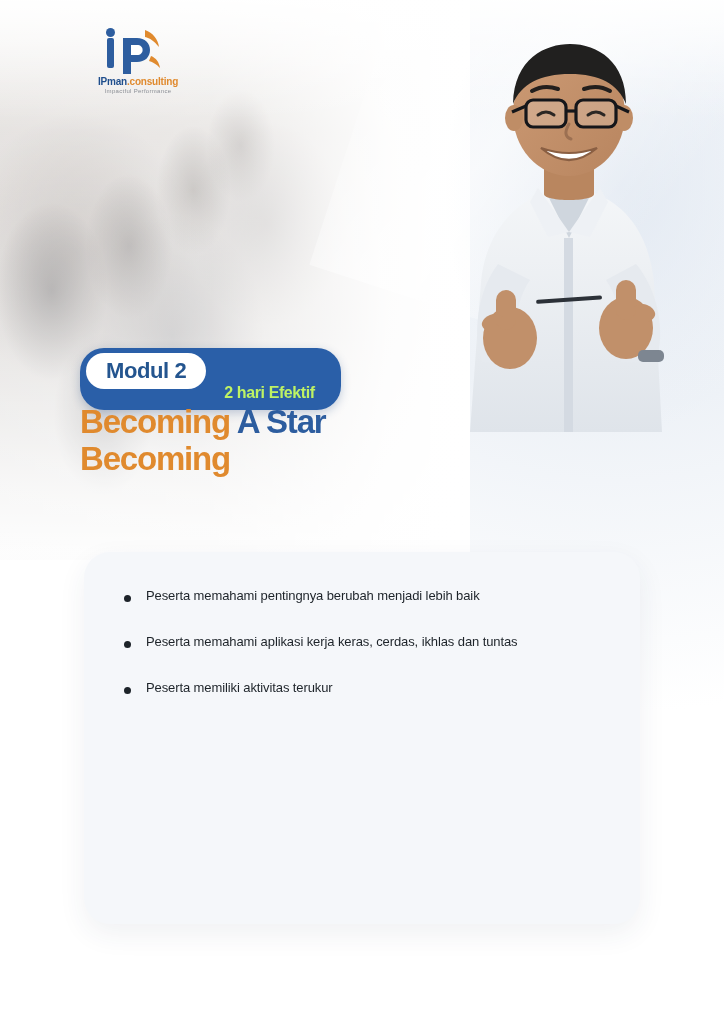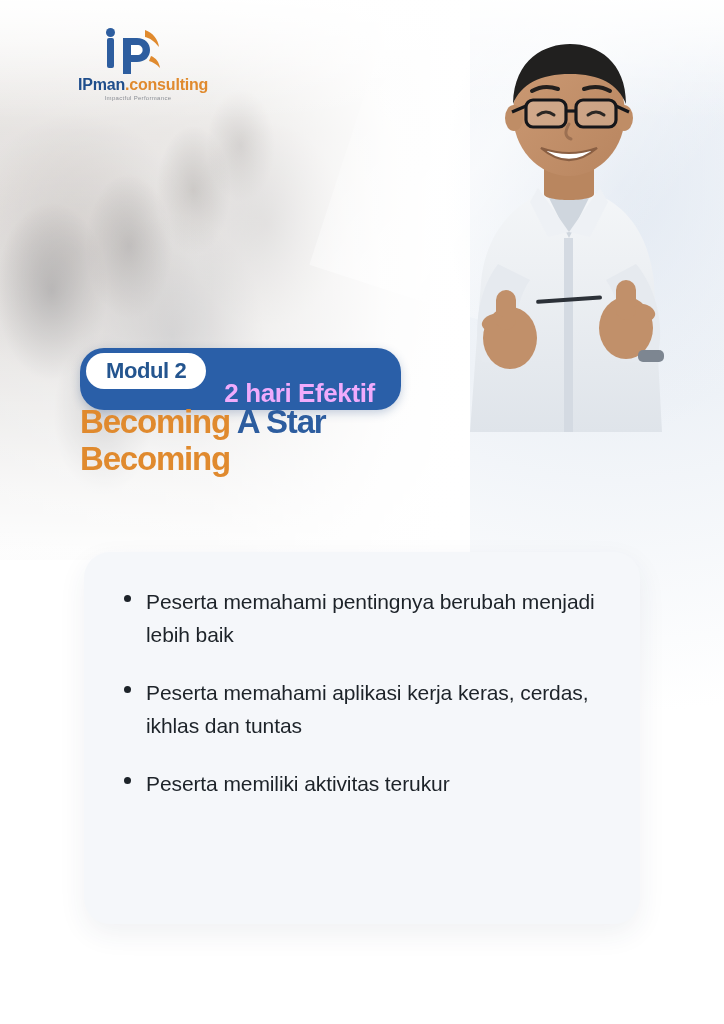--- a/index.html
+++ b/index.html
@@ -106,21 +106,21 @@
     text-align: center;
   }
   .logo-mark {
     position: relative;
     height: 46px;
     width: 120px;
   }
   .logo-mark svg { display: block; margin: 0 auto; }
   .logo-name {
     margin-top: 2px;
-    font-size: 16px;
+    font-size: 10px;
     font-weight: 700;
     letter-spacing: -0.2px;
     color: #1f4e8c;
   }
   .logo-name .accent { color: #e08a2e; }
   .logo-tag {
     margin-top: 1px;
     font-size: 6px;
     letter-spacing: 0.3px;
     color: #8b8f96;
@@ -157,22 +157,22 @@
     padding: 0 20px;
     border-radius: 20px;
     background: #ffffff;
     color: #24558f;
     font-size: 22px;
     font-weight: 700;
     letter-spacing: -0.4px;
   }
   .pill-text {
     margin-left: 18px;
-    color: #f0abfc;
-    font-size: 26px;
+    color: #bef264;
+    font-size: 16px;
     font-weight: 700;
     letter-spacing: -0.4px;
     white-space: nowrap;
     margin-top: 44px;
   }
 
   
   .headline {
     position: absolute;
     left: 80px;
@@ -204,21 +204,21 @@
   }
   ul.bullets {
     list-style: none;
     margin: 0;
     padding: 0;
   }
   ul.bullets li {
     position: relative;
     padding-left: 28px;
     margin-bottom: 26px;
-    font-size: 21px;
+    font-size: 13px;
     line-height: 1.55;
     color: #1d2329;
     letter-spacing: -0.1px;
   }
   ul.bullets li:last-child { margin-bottom: 0; }
   ul.bullets li::before {
     content: "";
     position: absolute;
     left: 6px;
     top: 9px;

